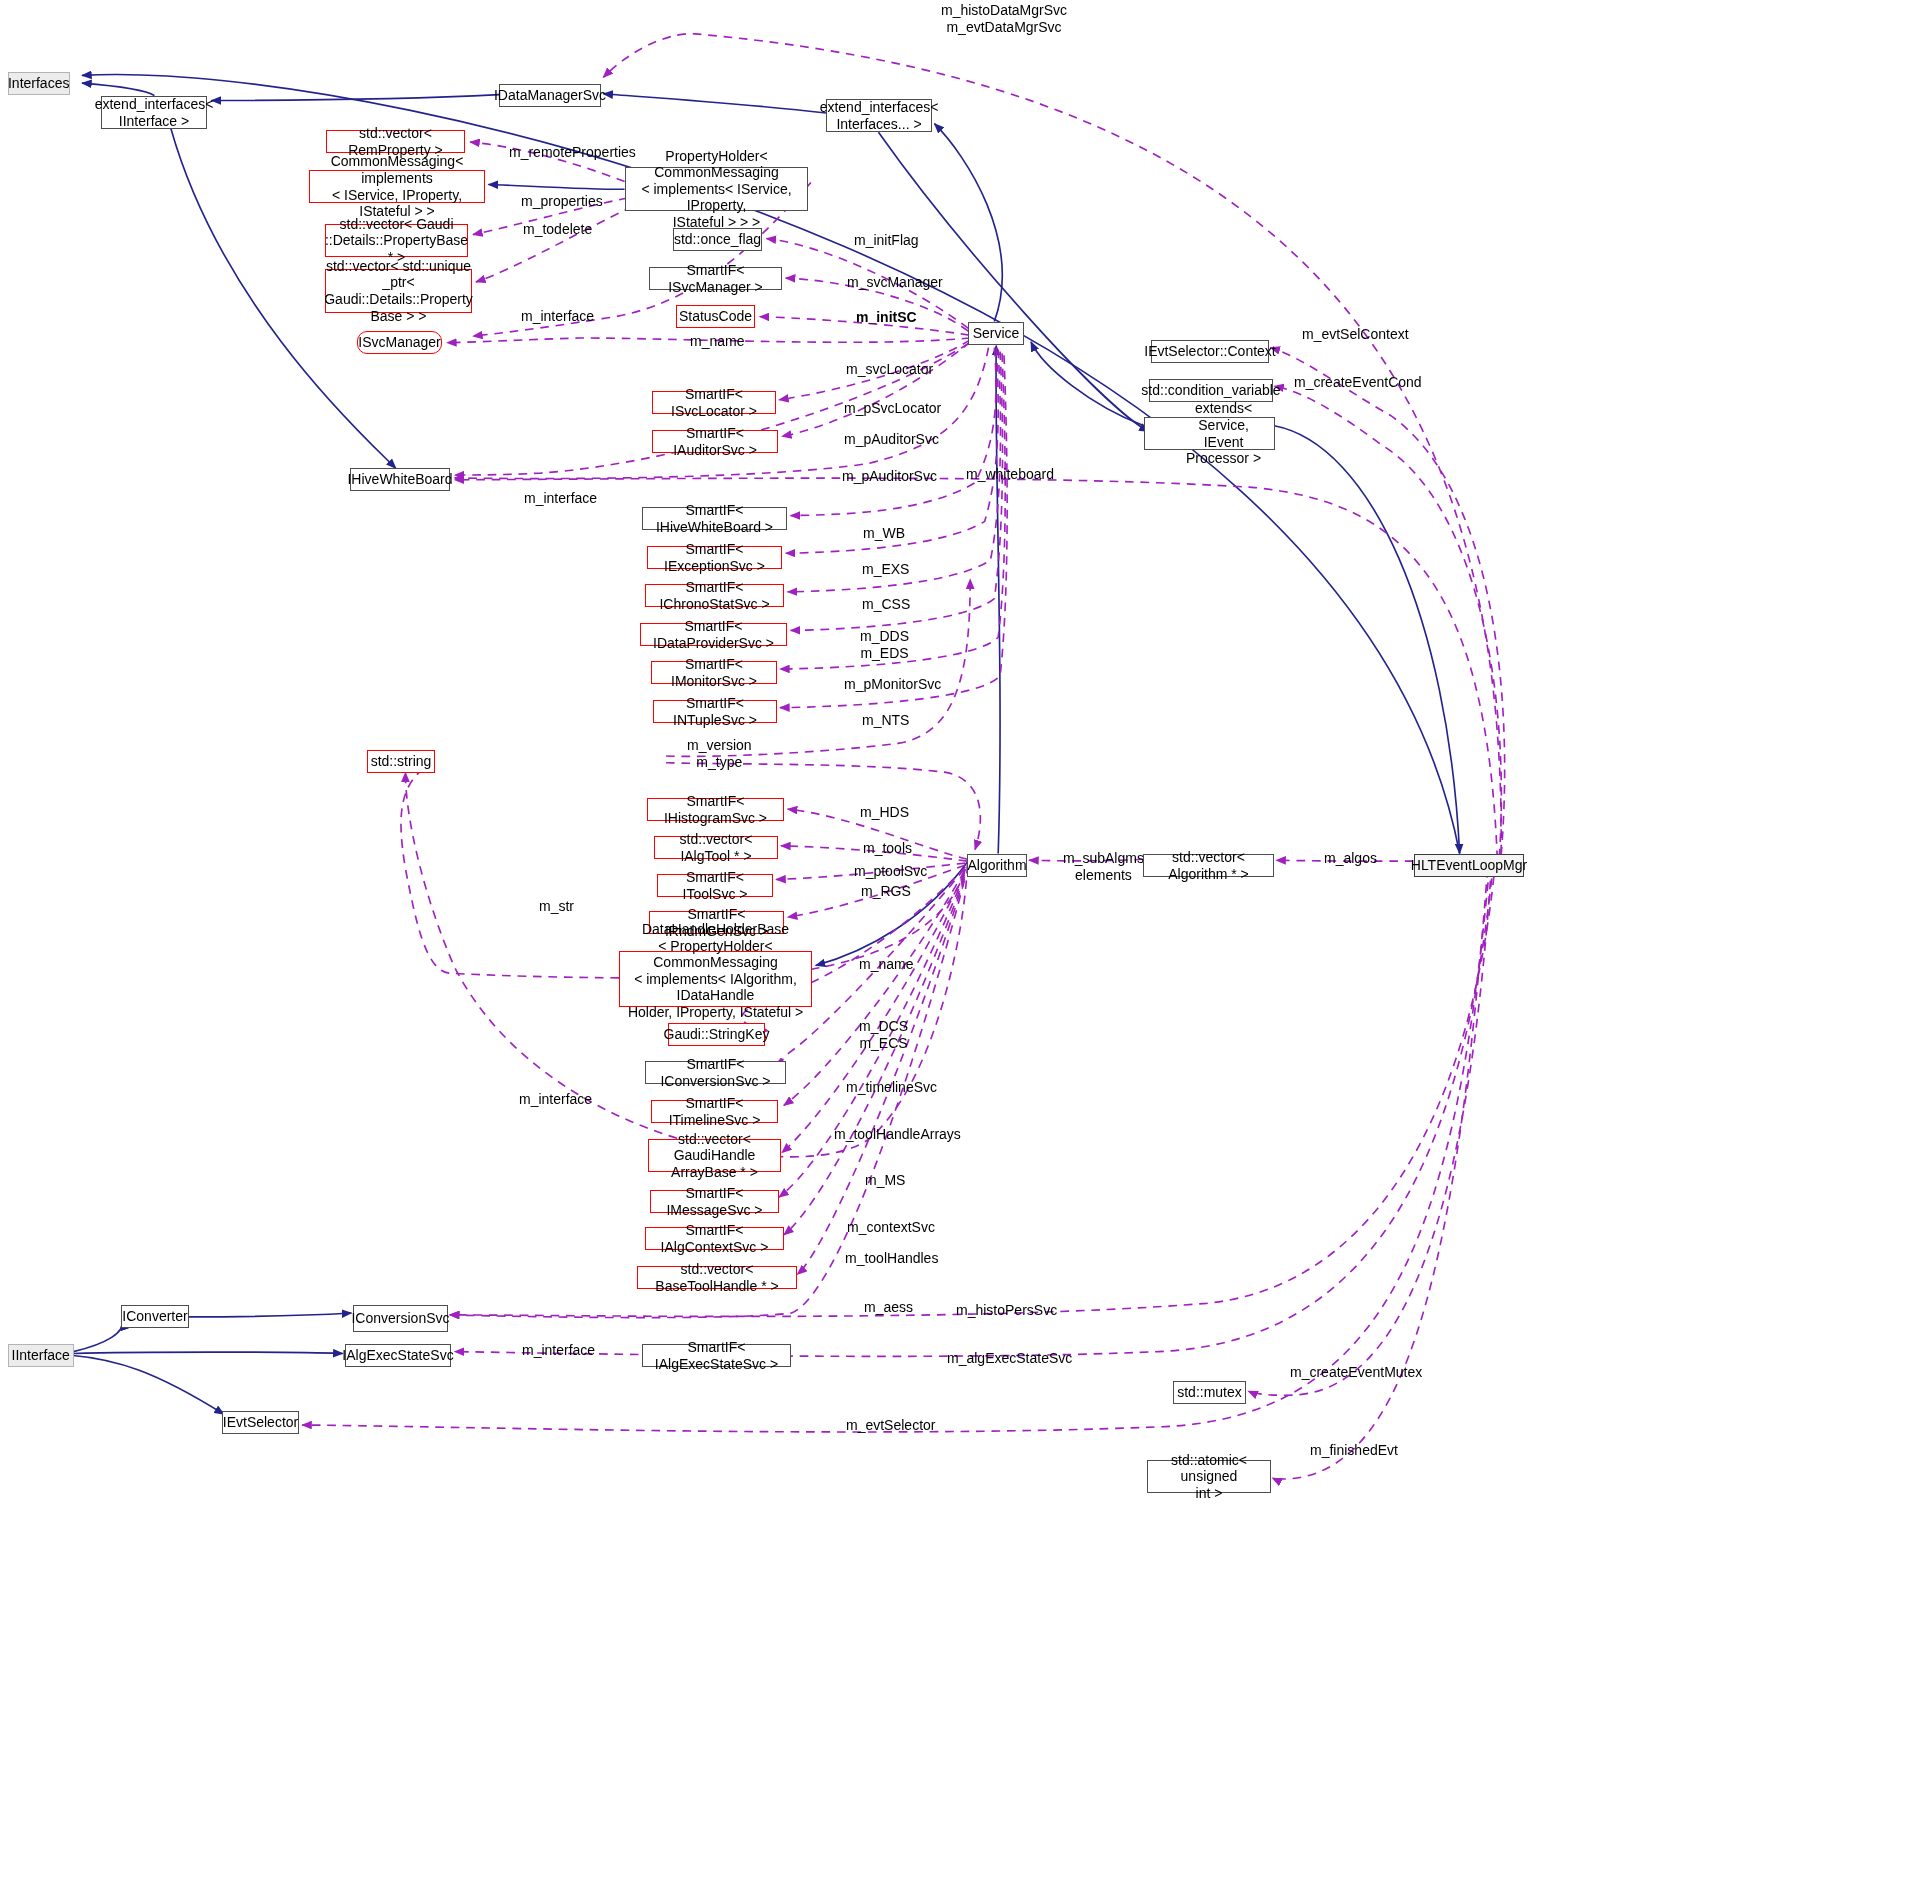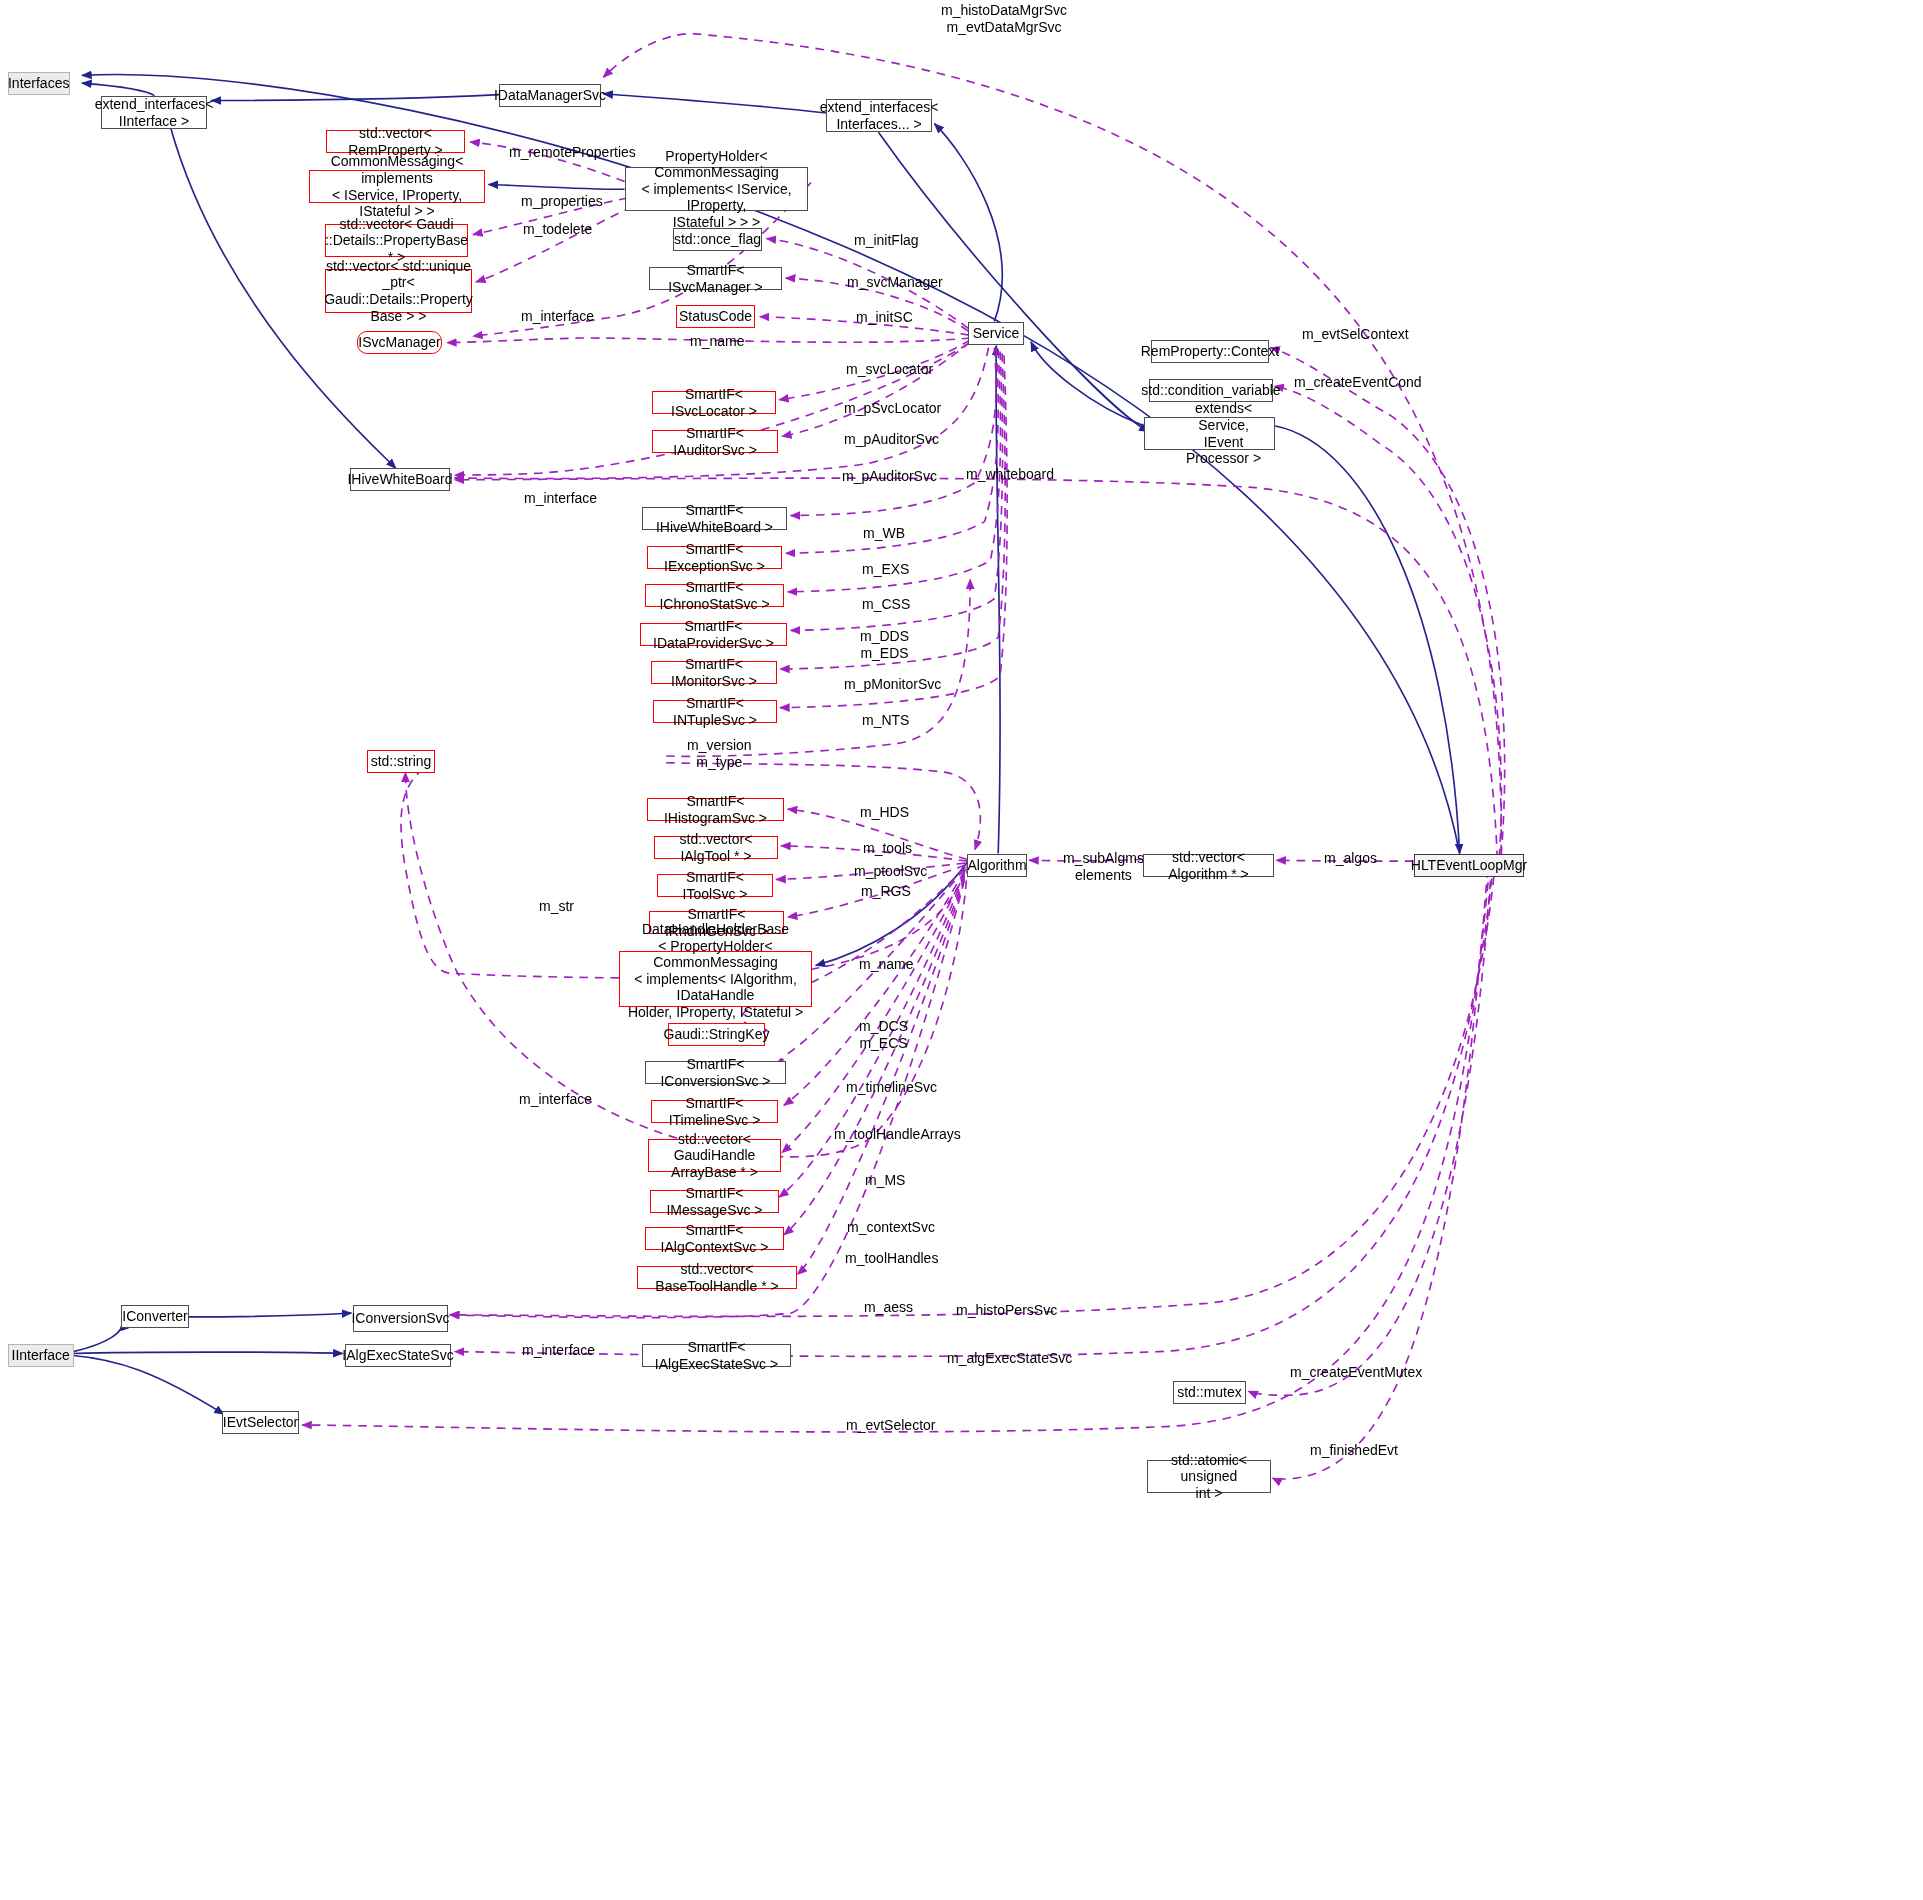--- a/index.html
+++ b/index.html
@@ -134,21 +134,21 @@
       <div class="node red" style="left: 325px; top: 224px; width: 143px; height: 33px;">std::vector&lt; Gaudi
 ::Details::PropertyBase * &gt;</div>
       <div class="node gray" style="left: 673px; top: 228px; width: 89px; height: 23px;">std::once_flag</div>
       <div class="node red" style="left: 325px; top: 269px; width: 147px; height: 44px;">std::vector&lt; std::unique
 _ptr&lt; Gaudi::Details::Property
 Base &gt; &gt;</div>
       <div class="node gray" style="left: 649px; top: 267px; width: 133px; height: 23px; text-align: center;">SmartIF&lt; ISvcManager &gt;</div>
       <div class="node red" style="left: 676px; top: 305px; width: 79px; height: 23px;">StatusCode</div>
       <div class="node red" style="left: 357px; top: 331px; width: 85px; height: 23px; border-radius: 10px;">ISvcManager</div>
       <div class="node gray" style="left: 968px; top: 322px; width: 56px; height: 23px;">Service</div>
-      <div class="node gray" style="left: 1151px; top: 340px; width: 118px; height: 23px;">RemProperty::Context</div>
+      <div class="node gray" style="left: 1151px; top: 340px; width: 118px; height: 23px;">IEvtSelector::Context</div>
       <div class="node gray" style="left: 1149px; top: 379px; width: 124px; height: 23px;">std::condition_variable</div>
       <div class="node red" style="left: 652px; top: 391px; width: 124px; height: 23px;">SmartIF&lt; ISvcLocator &gt;</div>
       <div class="node gray" style="left: 1144px; top: 417px; width: 131px; height: 33px; padding-left: 32px;">extends&lt; Service, IEvent
 Processor &gt;</div>
       <div class="node red" style="left: 652px; top: 430px; width: 126px; height: 23px;">SmartIF&lt; IAuditorSvc &gt;</div>
       <div class="node gray" style="left: 350px; top: 468px; width: 100px; height: 23px;">IHiveWhiteBoard</div>
       <div class="node gray" style="left: 642px; top: 507px; width: 145px; height: 23px;">SmartIF&lt; IHiveWhiteBoard &gt;</div>
       <div class="node red" style="left: 647px; top: 546px; width: 135px; height: 23px;">SmartIF&lt; IExceptionSvc &gt;</div>
       <div class="node red" style="left: 645px; top: 584px; width: 139px; height: 23px;">SmartIF&lt; IChronoStatSvc &gt;</div>
       <div class="node red" style="left: 640px; top: 623px; width: 147px; height: 23px;">SmartIF&lt; IDataProviderSvc &gt;</div>
@@ -186,21 +186,21 @@
     </div>
   <div id="labels-container">
       <div class="elabel" style="left: 941px; top: 1.9px;">m_histoDataMgrSvc
 m_evtDataMgrSvc</div>
       <div class="elabel" style="left: 509px; top: 144px;">m_remoteProperties</div>
       <div class="elabel" style="left: 521px; top: 193px;">m_properties</div>
       <div class="elabel" style="left: 523px; top: 221px;">m_todelete</div>
       <div class="elabel" style="left: 854px; top: 232px;">m_initFlag</div>
       <div class="elabel" style="left: 847px; top: 274px;">m_svcManager</div>
       <div class="elabel" style="left: 521px; top: 308px;">m_interface</div>
-      <div class="elabel" style="left: 856px; top: 309px;">m_initSC</div>
+      <div class="elabel" style="left: 856px; top: 309px; font-weight: bold;">m_initSC</div>
       <div class="elabel" style="left: 690px; top: 333px;">m_name</div>
       <div class="elabel" style="left: 1302px; top: 326px;">m_evtSelContext</div>
       <div class="elabel" style="left: 846px; top: 361px;">m_svcLocator</div>
       <div class="elabel" style="left: 1294px; top: 374px;">m_createEventCond</div>
       <div class="elabel" style="left: 844px; top: 400px;">m_pSvcLocator</div>
       <div class="elabel" style="left: 844px; top: 431px;">m_pAuditorSvc</div>
       <div class="elabel" style="left: 842px; top: 468px;">m_pAuditorSvc</div>
       <div class="elabel" style="left: 966px; top: 466px;">m_whiteboard</div>
       <div class="elabel" style="left: 524px; top: 490px;">m_interface</div>
       <div class="elabel" style="left: 863px; top: 525px;">m_WB</div>

